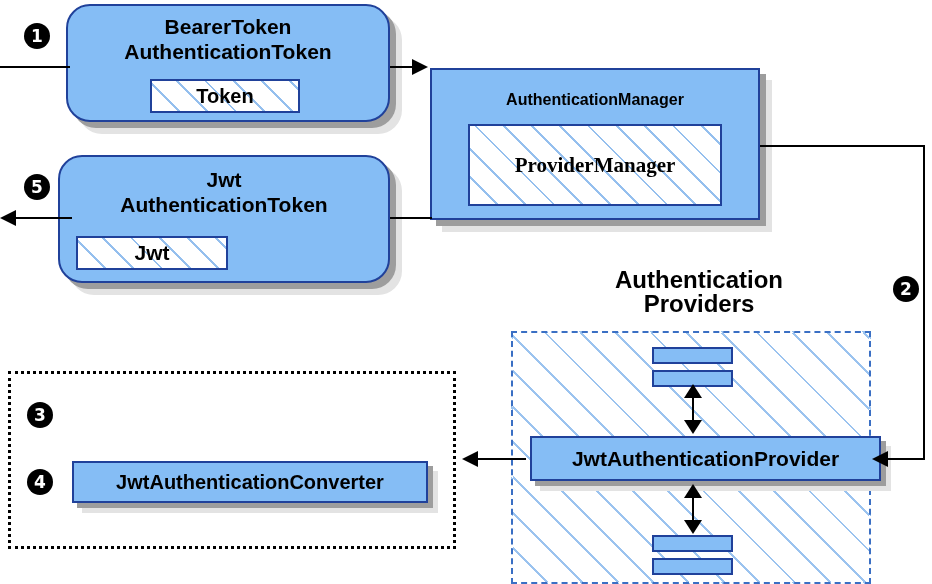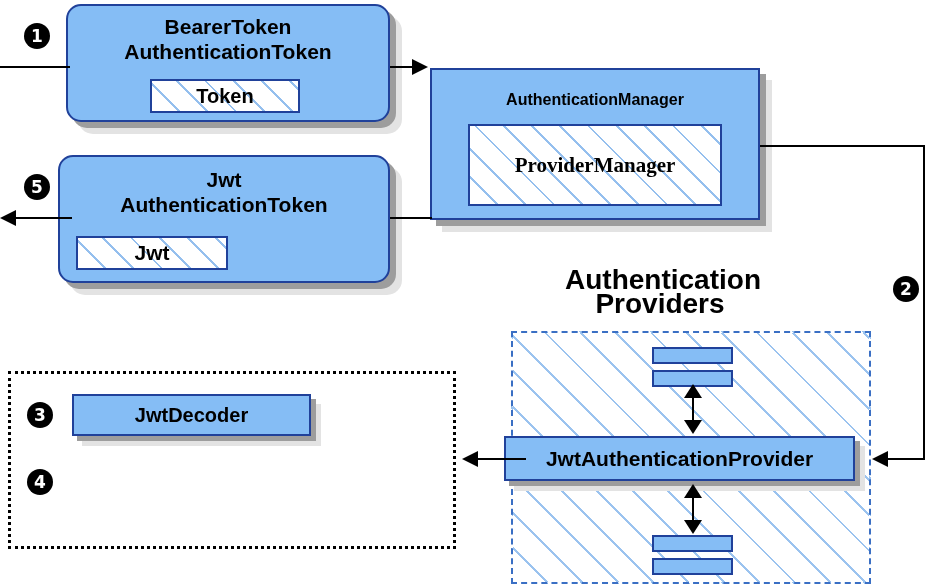--- a/index.html
+++ b/index.html
@@ -26,21 +26,21 @@
     border: 2px solid #20419a;
     color: #000000;
     font-weight: bold;
     display: flex;
     align-items: center;
     justify-content: center;
     text-align: center;
     z-index: 5;
   }
   .rounded {
-    border-radius: 15px;
+    border-radius: 24px;
   }
   
   .shadow2 {
     box-shadow: 6px 6px 0 0 #9d9d9d, 12px 12px 0 0 #e3e3e3;
   }
   .shadow2s {
     box-shadow: 5px 5px 0 0 #9d9d9d, 10px 10px 0 0 #e3e3e3;
   }
 
   
@@ -219,41 +219,41 @@
   </div>
 
   <div class="node rounded shadow2" style="left:58px; top:155px; width:332px; height:128px; flex-direction:column; justify-content:flex-start; padding-top:10px;">
     <div class="title-2line" style="font-size:21px; line-height:25px;">Jwt
 AuthenticationToken</div>
   </div>
   <div class="hatchbox" style="left:76px; top:236px; width:152px; height:34px;">
     <span style="font-size:21px;">Jwt</span>
   </div>
 
-  <div class="plainlabel title-2line" style="left:565px; top:268px; width:190px; font-size:28px; line-height:24px;">Authentication
+  <div class="plainlabel title-2line" style="left:604px; top:268px; width:190px; font-size:24px; line-height:24px;">Authentication
 Providers</div>
 
   <div class="provbox" style="left:511px; top:331px; width:360px; height:253px;"></div>
 
   <div class="minibar" style="left:652px; top:347px; width:81px; height:17px;"></div>
   <div class="minibar" style="left:652px; top:370px; width:81px; height:17px;"></div>
 
-  <div class="node shadow2s" style="left:504px; top:436px; width:351px; height:45px;align-items:center;">
+  <div class="node shadow2s" style="left:530px; top:436px; width:351px; height:45px;align-items:center;">
     <span style="font-size:21px;">JwtAuthenticationProvider</span>
   </div>
 
   <div class="minibar" style="left:652px; top:535px; width:81px; height:17px;"></div>
   <div class="minibar" style="left:652px; top:558px; width:81px; height:17px;"></div>
 
   <div class="dotbox" style="left:8px; top:371px; width:448px; height:178px;"></div>
 
-  <div class="node shadow2s" style="left:72px; top:394px; width:239px; height:42px;">
-    <span style="font-size:20px;">JwtDecoder</span>
-  </div>
-
+
+  <div class="node shadow2s" style="left:72px; top:461px; width:356px; height:42px;">
+    <span style="font-size:20px;">JwtAuthenticationConverter</span>
+  </div>
 
   <div class="marker" style="left:24px; top:23px;">
     <span>1</span>
   </div>
   <div class="marker" style="left:893px; top:276px;">
     <span>2</span>
   </div>
   <div class="marker" style="left:27px; top:402px;">
     <span>3</span>
   </div>

